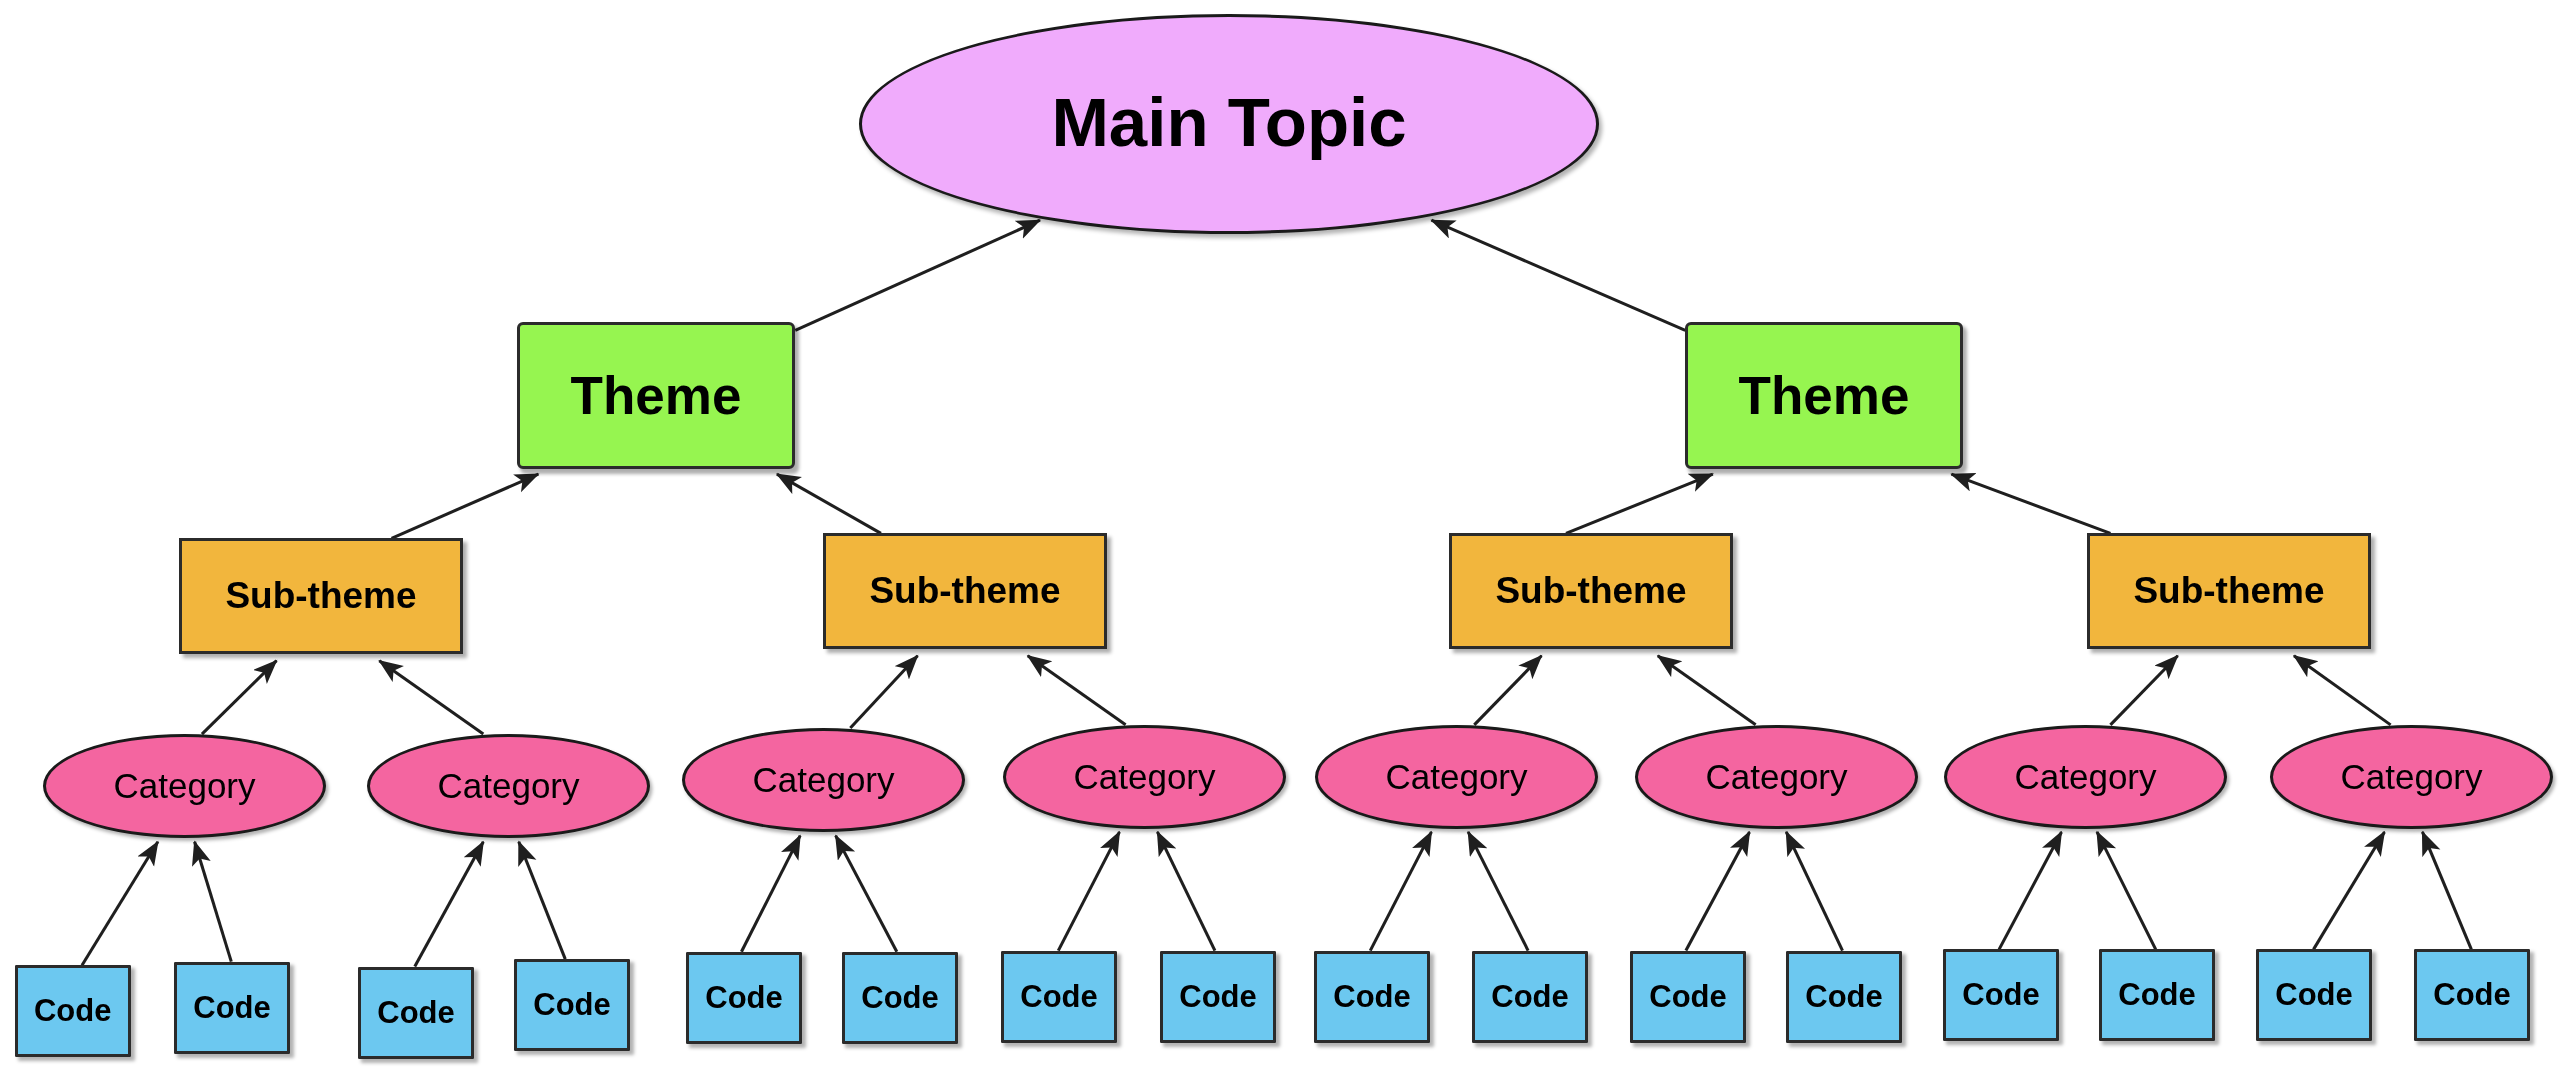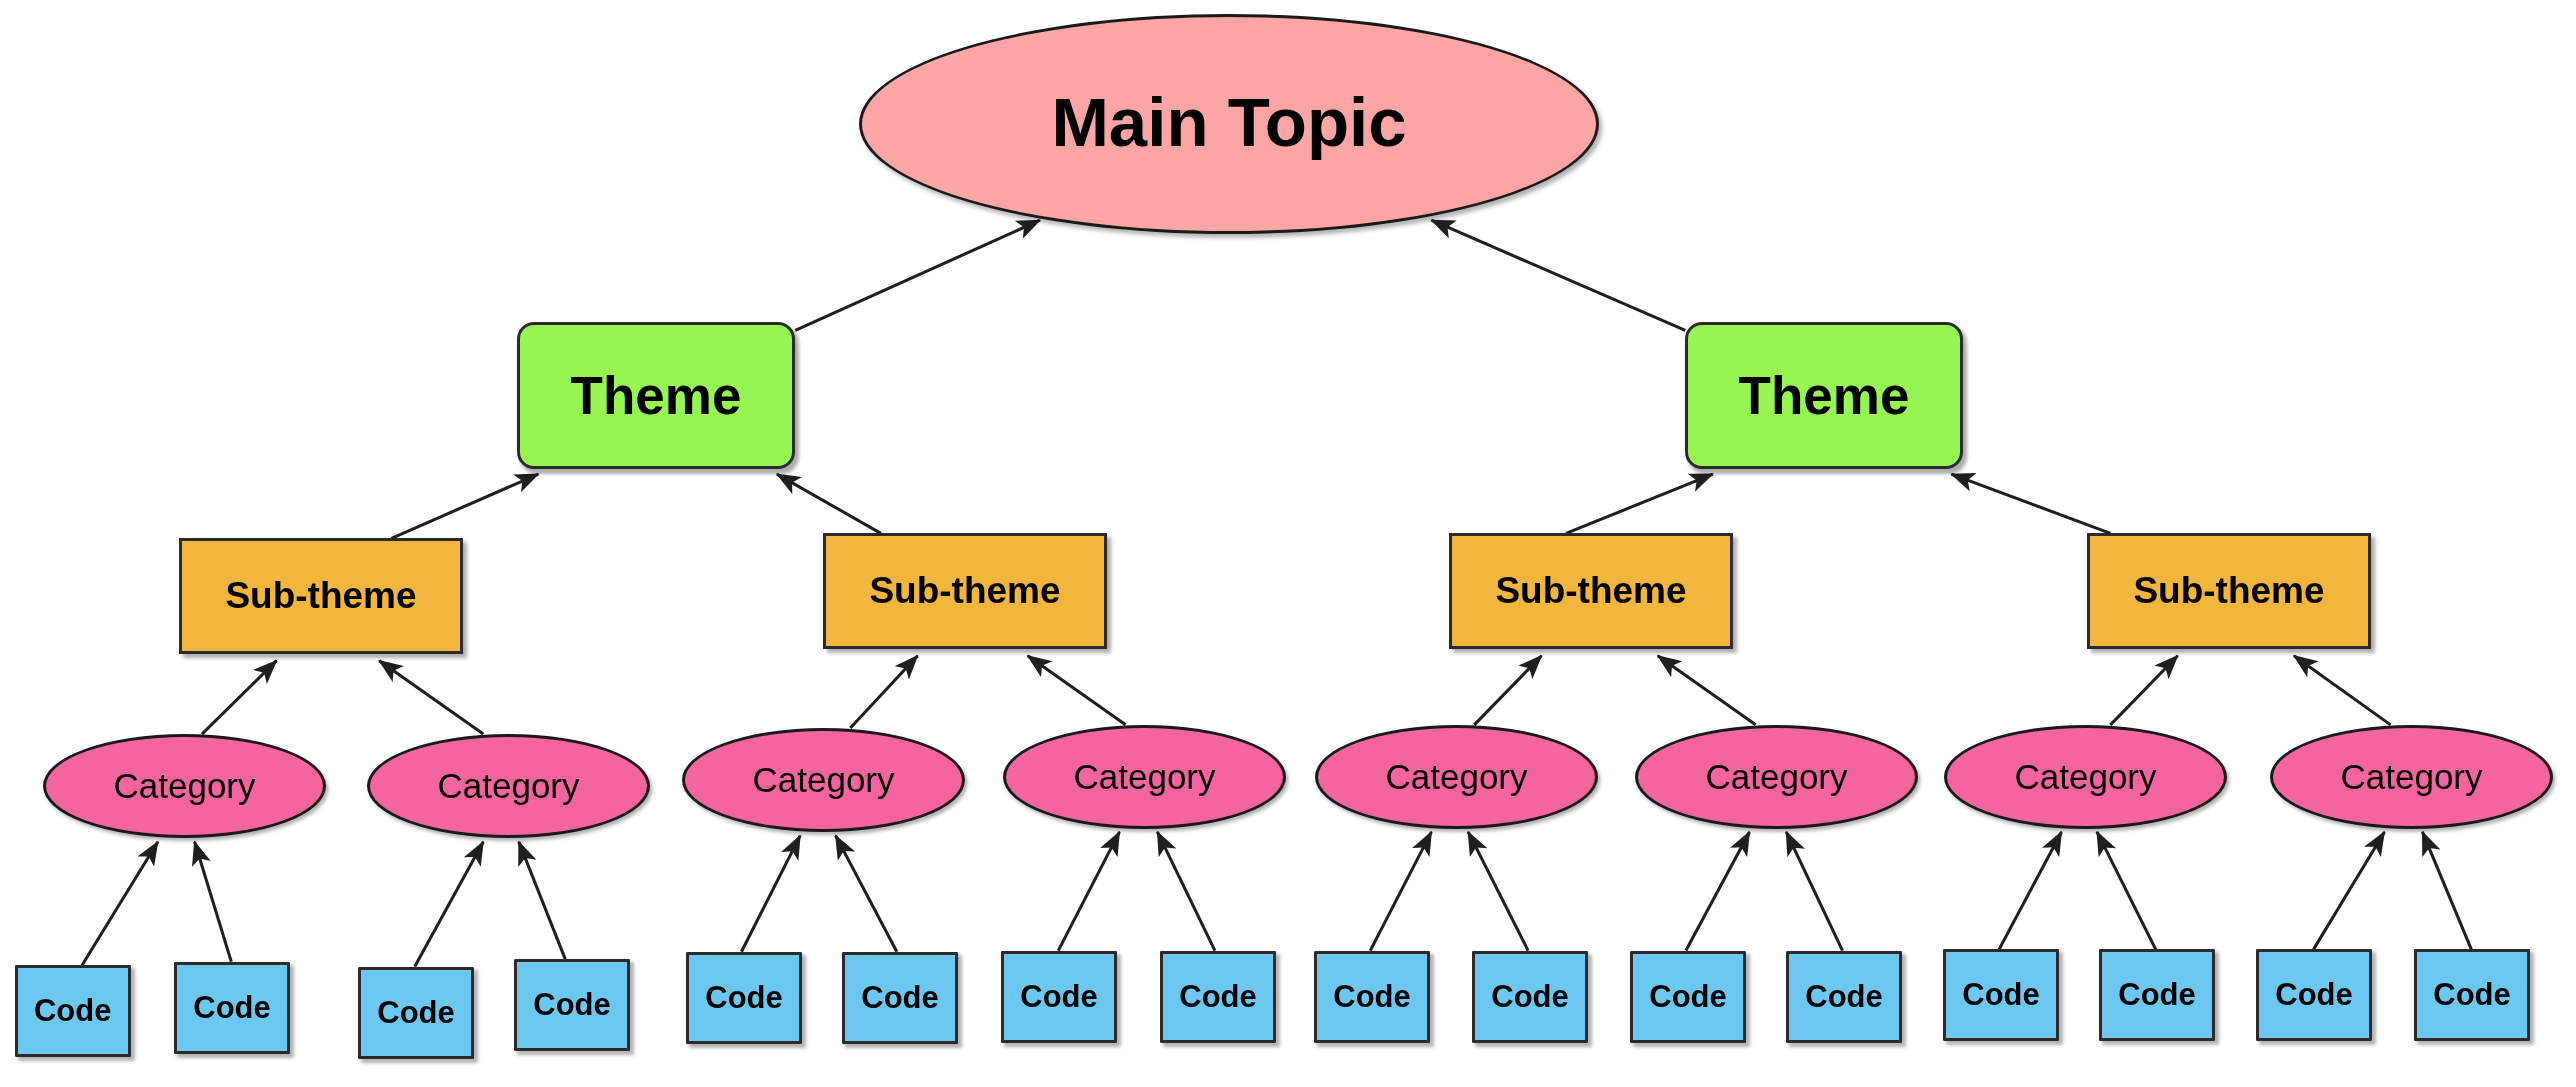--- a/index.html
+++ b/index.html
@@ -36,21 +36,21 @@
     line-height: 1.05;
     white-space: nowrap;
   }
   .node-main-topic {
     border-radius: 50%;
     border: 3.1px solid #1a1a1a;
     font-weight: bold;
     box-shadow: 3.1px 3.7px 4.3px rgba(0,0,0,0.30);
   }
   .node-theme {
-    border-radius: 17px;
+    border-radius: 6px;
     border: 3.7px solid #2b2b2b;
     font-weight: bold;
     box-shadow: 3.7px 4.3px 3.7px rgba(0,0,0,0.32);
     align-items: center;
   }
   .node-subtheme {
     border-radius: 0;
     border: 3.7px solid #2b2b2b;
     font-weight: bold;
     box-shadow: 3.7px 4.3px 3.7px rgba(0,0,0,0.32);
@@ -108,21 +108,21 @@
         <line x1="2756" y1="1554" x2="2860" y2="1360" stroke="#1f1f1f" stroke-width="5" marker-end="url(#arrowhead)"></line>
         <line x1="3012" y1="1554" x2="2920" y2="1360" stroke="#1f1f1f" stroke-width="5" marker-end="url(#arrowhead)"></line>
         <line x1="3268" y1="1552" x2="3370" y2="1360" stroke="#1f1f1f" stroke-width="5" marker-end="url(#arrowhead)"></line>
         <line x1="3524" y1="1552" x2="3428" y2="1360" stroke="#1f1f1f" stroke-width="5" marker-end="url(#arrowhead)"></line>
         <line x1="3782" y1="1552" x2="3898" y2="1360" stroke="#1f1f1f" stroke-width="5" marker-end="url(#arrowhead)"></line>
         <line x1="4040" y1="1552" x2="3960" y2="1360" stroke="#1f1f1f" stroke-width="5" marker-end="url(#arrowhead)"></line>
       </g>
   </svg>
 
   <div id="nodes-layer">
-      <div class="node node-main-topic" style="left: 859px; top: 13.5px; width: 740px; height: 220px; font-size: 69px; background: #fca5a5;">
+      <div class="node node-main-topic" style="left: 859px; top: 13.5px; width: 740px; height: 220px; font-size: 69px; background: #f0abfc;">
         <span>Main Topic</span>
       </div>
       <div class="node node-theme" style="left: 517px; top: 322px; width: 278px; height: 147px; font-size: 53px; background: rgb(150, 245, 80);">
         <span>Theme</span>
       </div>
       <div class="node node-theme" style="left: 1685px; top: 322px; width: 278px; height: 147px; font-size: 53px; background: rgb(150, 245, 80);">
         <span>Theme</span>
       </div>
       <div class="node node-subtheme" style="left: 179px; top: 538px; width: 284px; height: 116px; font-size: 37px; background: rgb(242, 182, 61);">
         <span>Sub-theme</span>

